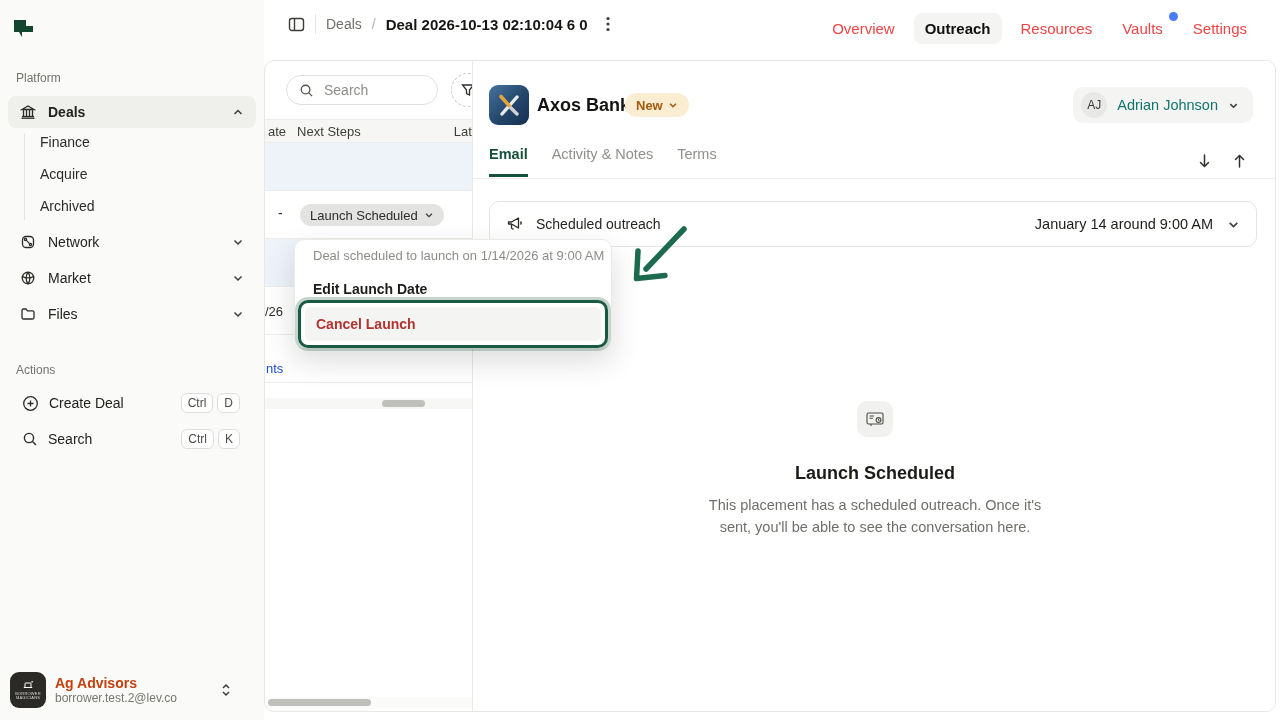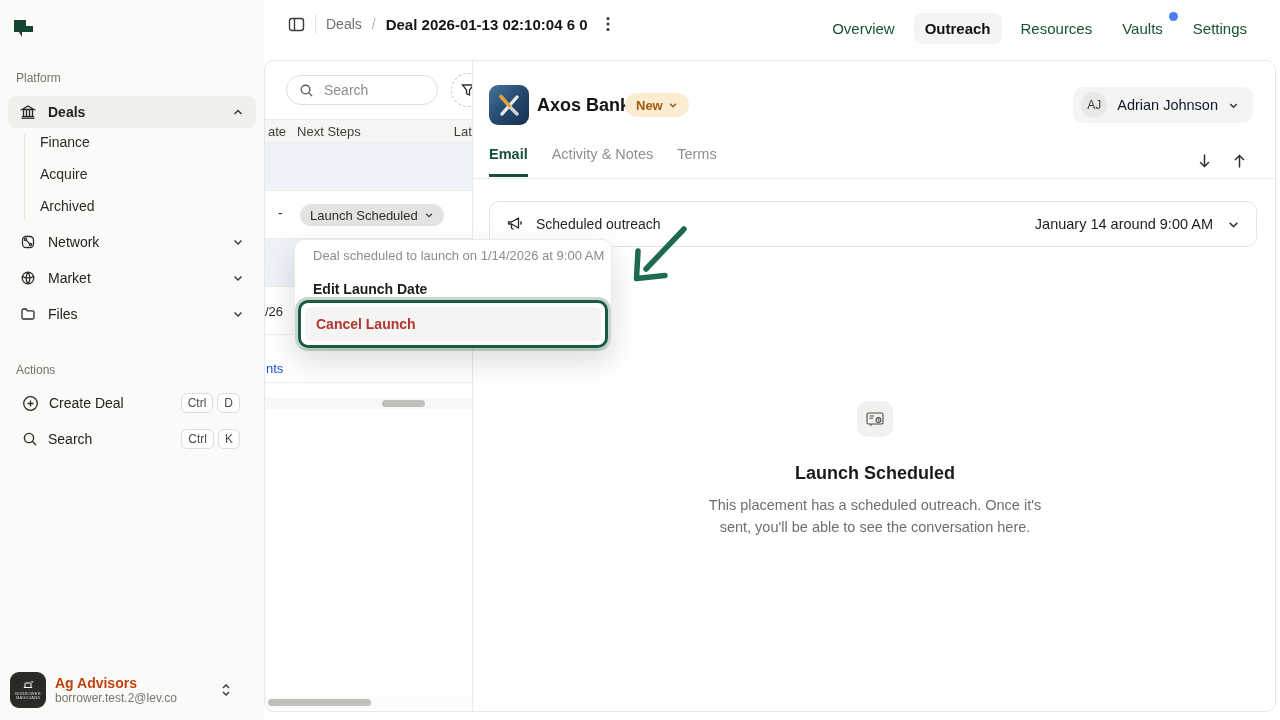--- a/index.html
+++ b/index.html
@@ -34,21 +34,21 @@
   .user-avatar .cap { font-size:4px; letter-spacing:.2px; text-align:center; line-height:4px; color:#d8d8d4; }
   .user-name { font-weight:700; font-size:14px; color:#c2410c; line-height:16px; }
   .user-email { font-size:12px; color:#76766f; line-height:15px; }
 
   
   .topbar { position:absolute; left:264px; top:0; width:1016px; height:60px; background:#fff; }
   .crumb-parent { color:#6f6f6b; }
   .crumb-sep { color:#b3b3af; }
   .crumb-current { color:#161614; font-weight:700; font-size:15px; }
   .top-tabs { position:absolute; right:22px; top:13px; display:flex; align-items:center; gap:8px; }
-  .top-tab { padding:7px 11px; color:#14532d; font-size:15px; border-radius:8px; cursor:pointer; position:relative; }
+  .top-tab { padding:7px 11px; color:#ef4444; font-size:15px; border-radius:8px; cursor:pointer; position:relative; }
   .top-tab.active { background:#f4f4f2; color:#111; font-weight:700; }
   .notif-dot { position:absolute; top:-1px; right:-4px; width:9px; height:9px; border-radius:50%; background:#4a7cf6; }
 
   
   .card { position:absolute; left:264px; top:60px; width:1012px; height:652px; background:#fff;
     border:1px solid #e7e7e4; border-radius:10px; overflow:hidden; }
 
   
   .list-panel { position:absolute; left:0; top:0; width:208px; height:650px; overflow:hidden;
     border-right:1px solid #e9e9e6; }
@@ -252,21 +252,21 @@
   <div class="abs" style="left:24px; top:14px; display:flex; align-items:center; gap:10px;">
     <span style="cursor:pointer;">
       <svg width="17" height="17" viewBox="0 0 17 17" fill="none" stroke="#3c3c39" stroke-width="1.4">
         <rect x="1.5" y="2.5" width="14" height="12" rx="2.5"></rect>
           <path d="M6.5 2.5 V14.5"></path>
       </svg>
     </span>
     <span style="width:1px; height:20px; background:#e4e4e1;"></span>
     <span class="crumb-parent">Deals</span>
     <span class="crumb-sep">/</span>
-    <span class="crumb-current">Deal 2026-01-13 02:10:04 6 0</span>
+    <span class="crumb-current">Deal 2026-10-13 02:10:04 6 0</span>
     <span style="margin-left:8px; cursor:pointer;">
       <svg width="4" height="16" viewBox="0 0 4 16" fill="#3c3c39">
         <circle cx="2" cy="2.5" r="1.6"></circle>
           <circle cx="2" cy="8" r="1.6"></circle>
           <circle cx="2" cy="13.5" r="1.6"></circle>
       </svg>
     </span>
   </div>
 
   <div class="top-tabs">
@@ -363,21 +363,21 @@
       <span>New</span>
       <span>
         <svg width="10" height="10" viewBox="0 0 12 12" fill="none" stroke="#a2590c" stroke-width="1.8">
             <polyline points="2.5,4.5 6,8 9.5,4.5"></polyline>
           </svg>
       </span>
     </div>
 
     <div class="account-pill">
       <span class="aj-circle">AJ</span>
-      <span style="font-size:14.5px; color:#0f172a;">Adrian Johnson</span>
+      <span style="font-size:14.5px; color:#0f766e;">Adrian Johnson</span>
       <span>
         <svg width="11" height="11" viewBox="0 0 12 12" fill="none" stroke="#3c3c39" stroke-width="1.6">
             <polyline points="2.5,4.5 6,8 9.5,4.5"></polyline>
           </svg>
       </span>
     </div>
 
     <div class="detail-tabs">
       <div class="dtab active">Email</div>
       <div class="dtab">Activity &amp; Notes</div>

